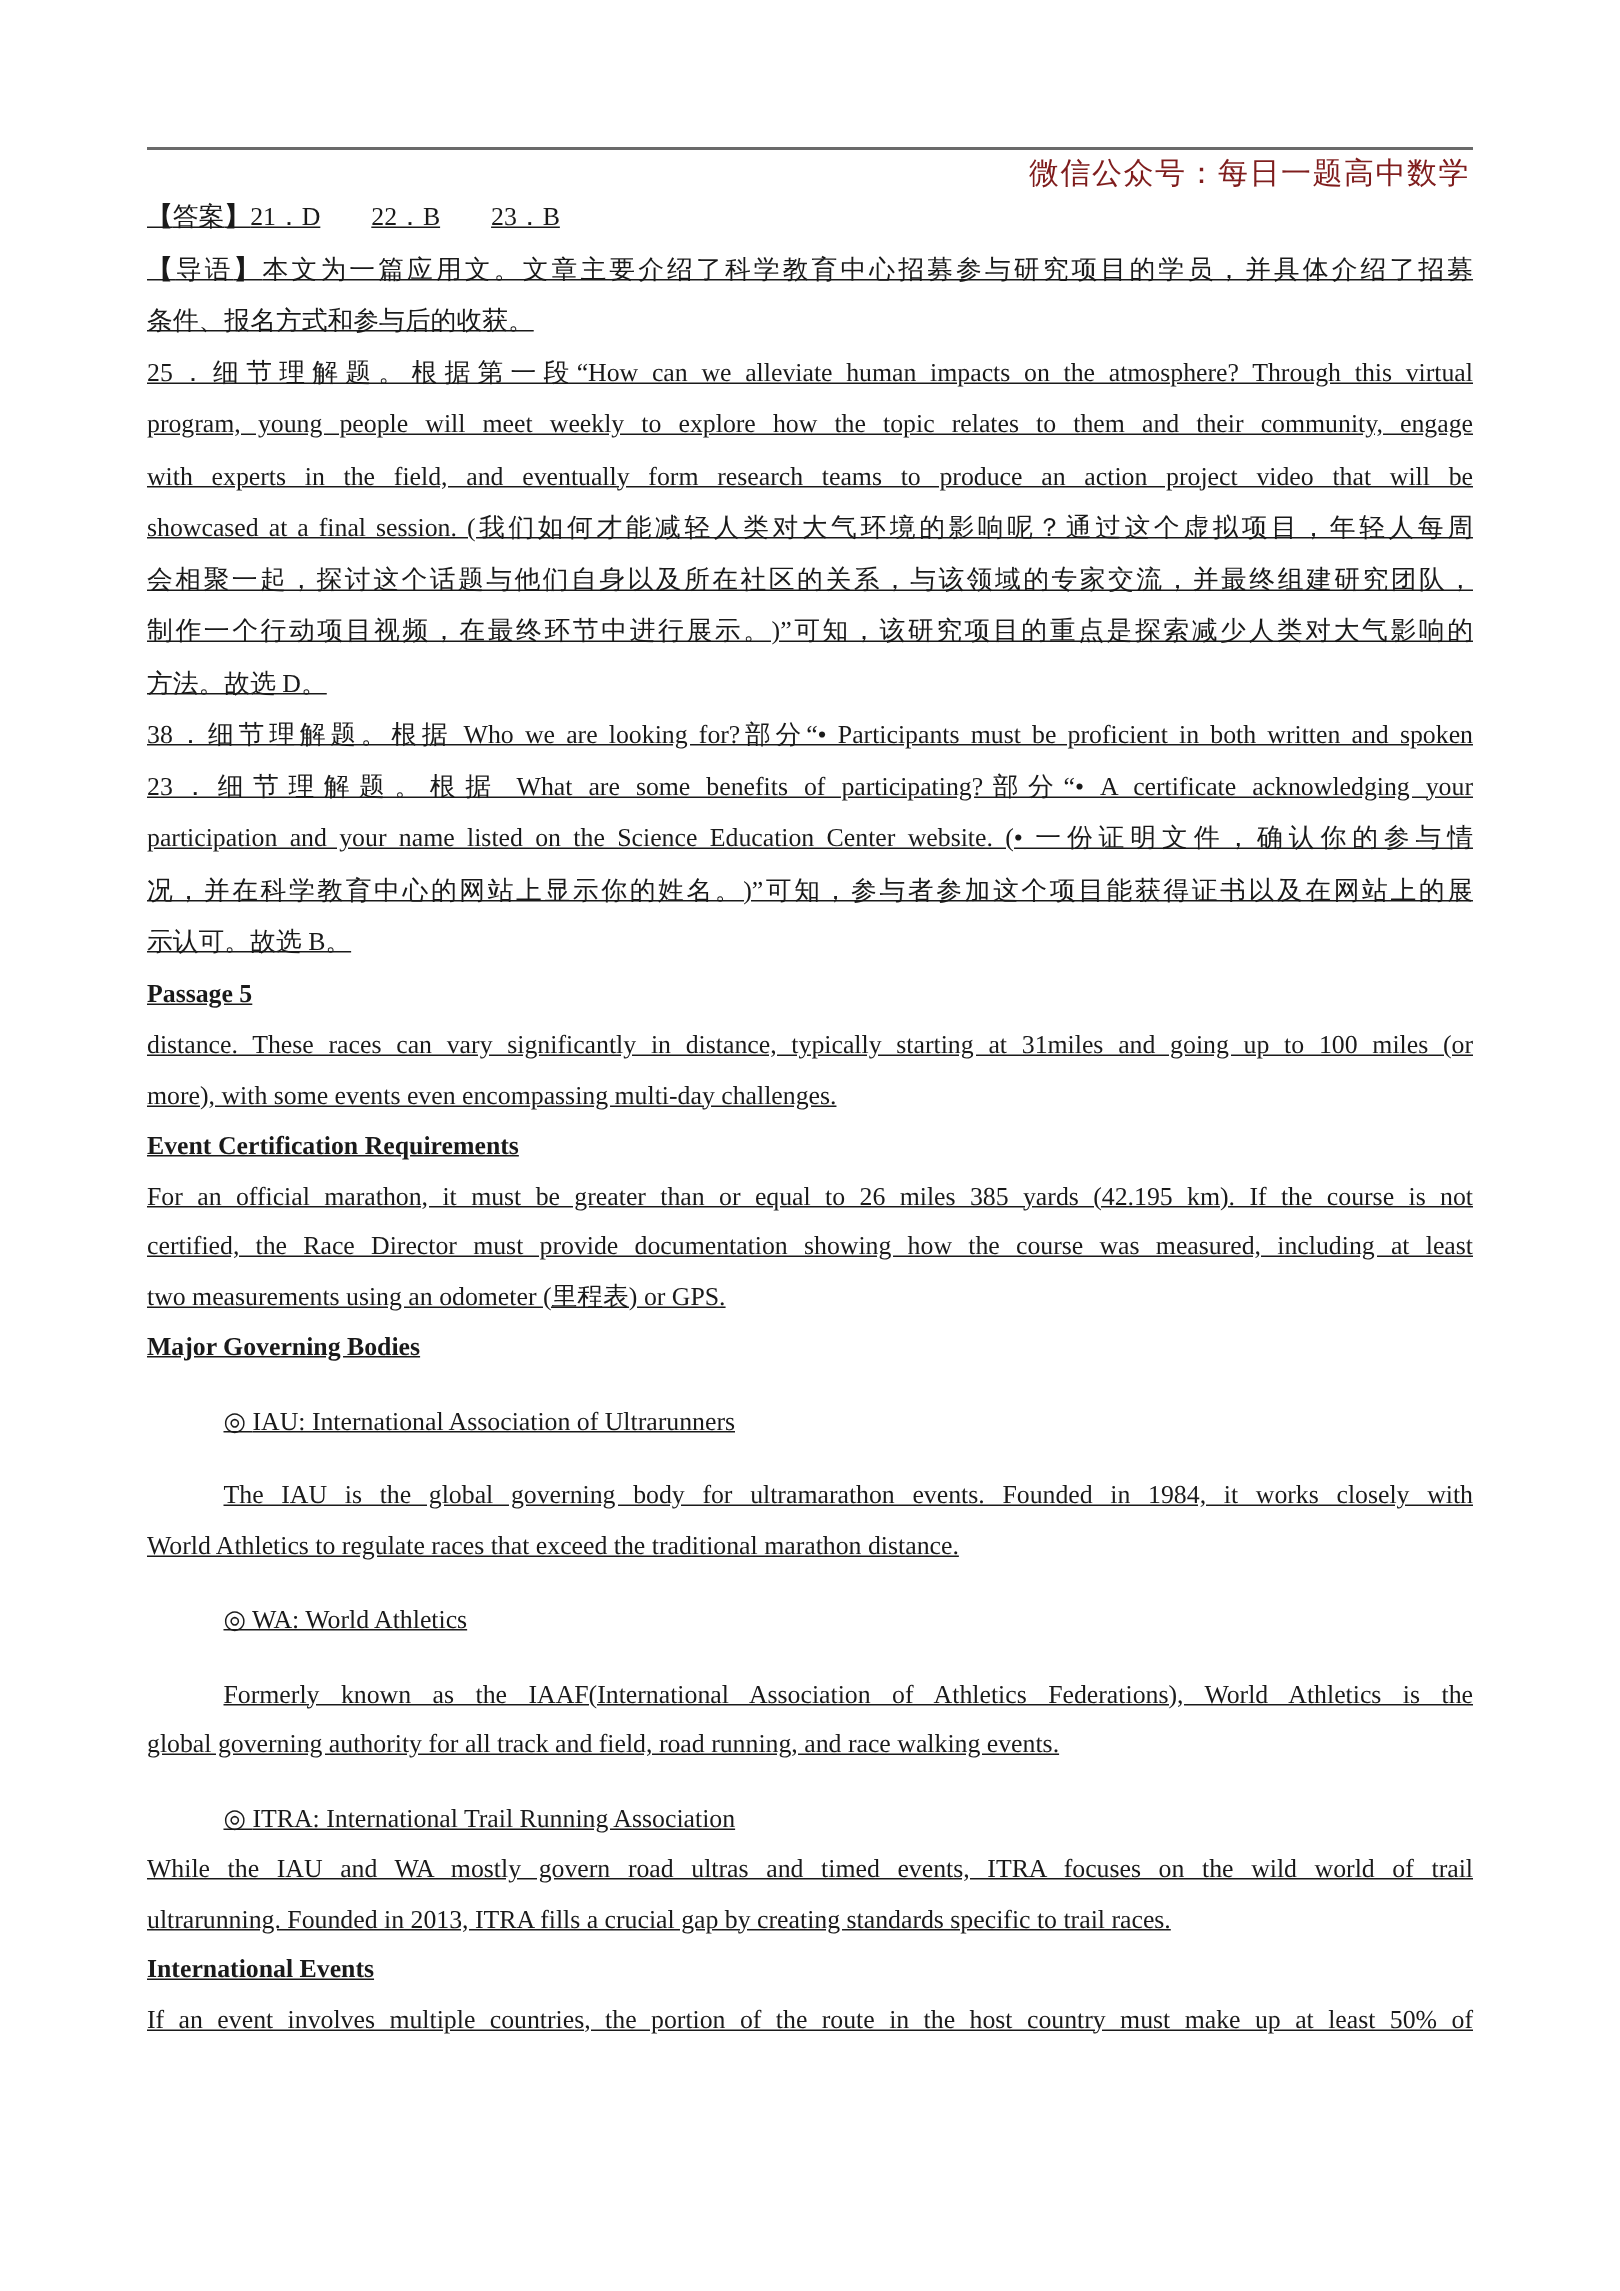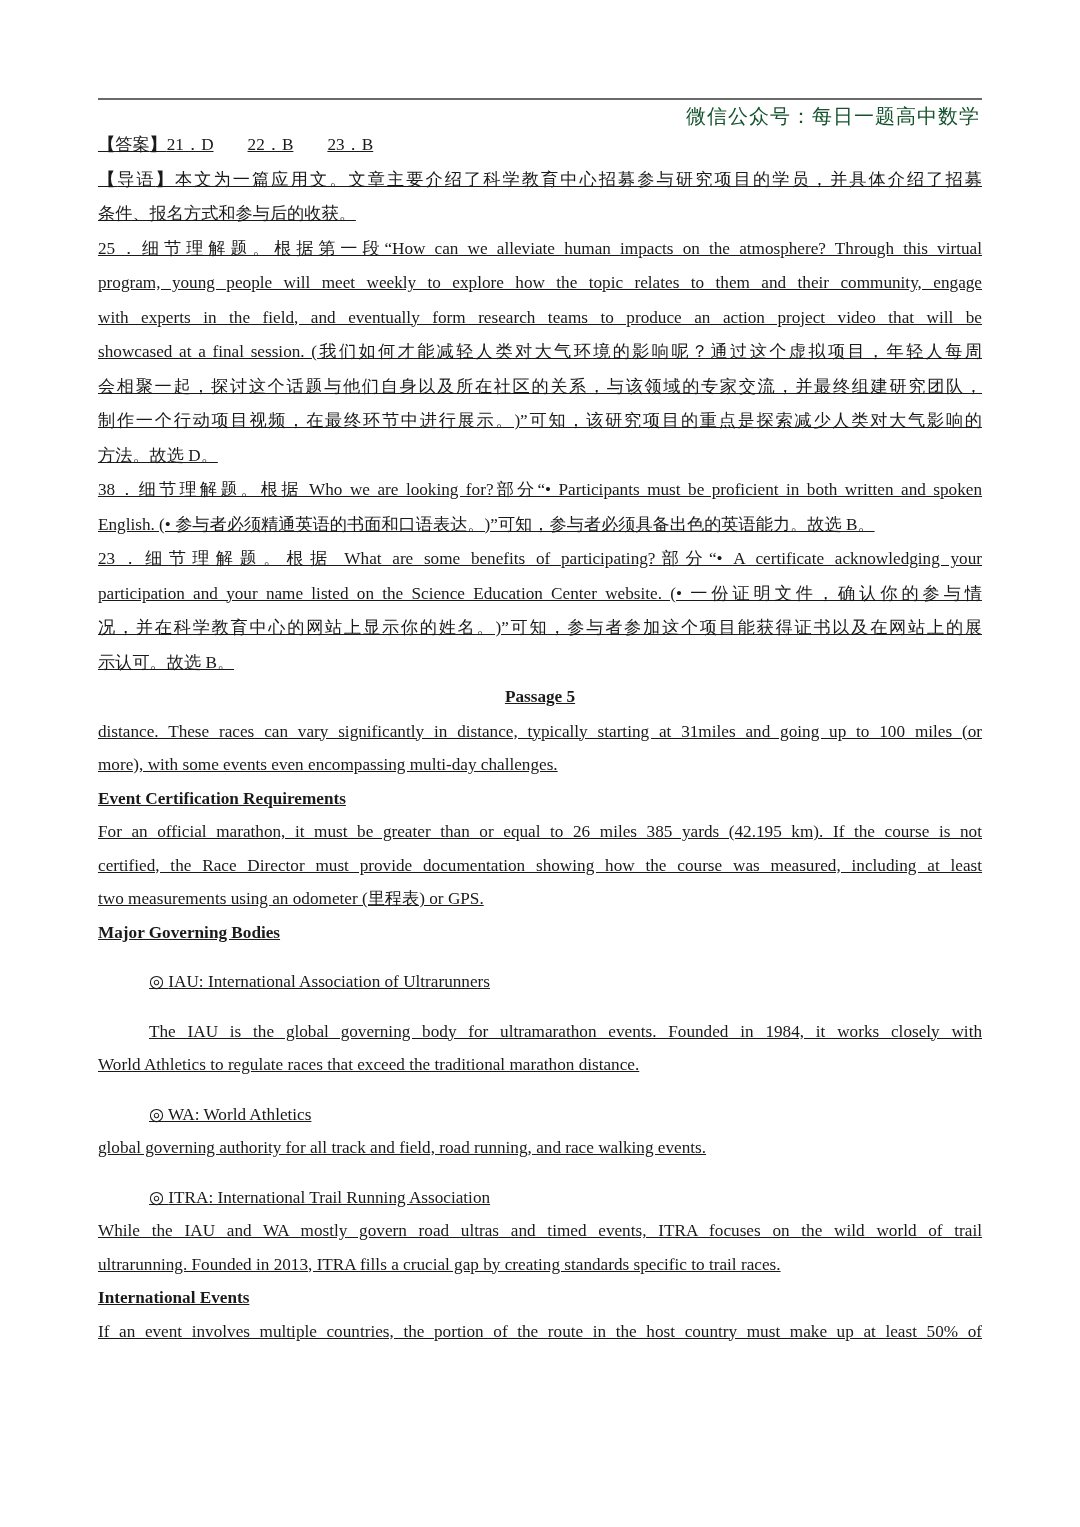--- a/index.html
+++ b/index.html
@@ -28,21 +28,21 @@
       width: 884px;
       height: 0;
       border-top: 2px solid #6a6a6a;
     }
     .watermark {
       position: absolute;
       right: 2px;
       top: 102px;
       font-size: 20px;
       letter-spacing: 1px;
-      color: #14532d;
+      color: #7f1d1d;
       line-height: 28px;
       white-space: nowrap;
     }
     .content {
       position: absolute;
       left: 0;
       top: 128px;
       width: 884px;
       font-size: 17.2px;
       line-height: 34.5px;
@@ -53,21 +53,21 @@
       white-space: nowrap;
       height: 34.5px;
     }
     .line.short { height: 33.5px; }
     .justify {
       text-align: justify;
       text-align-last: justify;
     }
     .indent { padding-left: 51px; margin-top: 16px; }
     .bold { font-weight: bold; }
-    .center { text-align: center; }
+    .center { text-align: left; }
     .bracket { font-weight: bold; }
     .ans-gap { display: inline-block; width: 34px; }
   </style>
 </head>
 <body>
 
 <div class="page">
   <div class="header-rule"></div>
   <div class="watermark">微信公众号：每日一题高中数学</div>
 
@@ -84,21 +84,20 @@
 
     <div class="line justify">25．细节理解题。根据第一段“How can we alleviate human impacts on the atmosphere? Through this virtual</div>
     <div class="line justify">program, young people will meet weekly to explore how the topic relates to them and their community, engage</div>
     <div class="line justify">with experts in the field, and eventually form research teams to produce an action project video that will be</div>
     <div class="line justify">showcased at a final session. (我们如何才能减轻人类对大气环境的影响呢？通过这个虚拟项目，年轻人每周</div>
     <div class="line justify">会相聚一起，探讨这个话题与他们自身以及所在社区的关系，与该领域的专家交流，并最终组建研究团队，</div>
     <div class="line justify">制作一个行动项目视频，在最终环节中进行展示。)”可知，该研究项目的重点是探索减少人类对大气影响的</div>
     <div class="line">方法。故选 D。</div>
 
     <div class="line justify">38．细节理解题。根据 Who we are looking for?部分“• Participants must be proficient in both written and spoken</div>
-    <div class="line">English. (• 参与者必须精通英语的书面和口语表达。)”可知，参与者必须具备出色的英语能力。故选 B。</div>
 
     <div class="line justify">23．细节理解题。根据 What are some benefits of participating?部分“• A certificate acknowledging your</div>
     <div class="line justify">participation and your name listed on the Science Education Center website. (• 一份证明文件，确认你的参与情</div>
     <div class="line justify">况，并在科学教育中心的网站上显示你的姓名。)”可知，参与者参加这个项目能获得证书以及在网站上的展</div>
     <div class="line">示认可。故选 B。</div>
 
     <div class="line bold center">Passage 5</div>
 
     <div class="line short justify">distance. These races can vary significantly in distance, typically starting at 31miles and going up to 100 miles (or</div>
     <div class="line short">more), with some events even encompassing multi-day challenges.</div>
@@ -114,20 +113,21 @@
       <span>◎</span>
       <span>IAU: International Association of Ultrarunners</span>
     </div>
     <div class="line short indent justify">The IAU is the global governing body for ultramarathon events. Founded in 1984, it works closely with</div>
     <div class="line short">World Athletics to regulate races that exceed the traditional marathon distance.</div>
 
     <div class="line short indent">
       <span>◎</span>
       <span>WA: World Athletics</span>
     </div>
+    <div class="line short indent justify">Formerly known as the IAAF(International Association of Athletics Federations), World Athletics is the</div>
     <div class="line short">global governing authority for all track and field, road running, and race walking events.</div>
 
     <div class="line short indent">
       <span>◎</span>
       <span>ITRA: International Trail Running Association</span>
     </div>
     <div class="line short justify">While the IAU and WA mostly govern road ultras and timed events, ITRA focuses on the wild world of trail</div>
     <div class="line short">ultrarunning. Founded in 2013, ITRA fills a crucial gap by creating standards specific to trail races.</div>
 
     <div class="line short bold">International Events</div>

